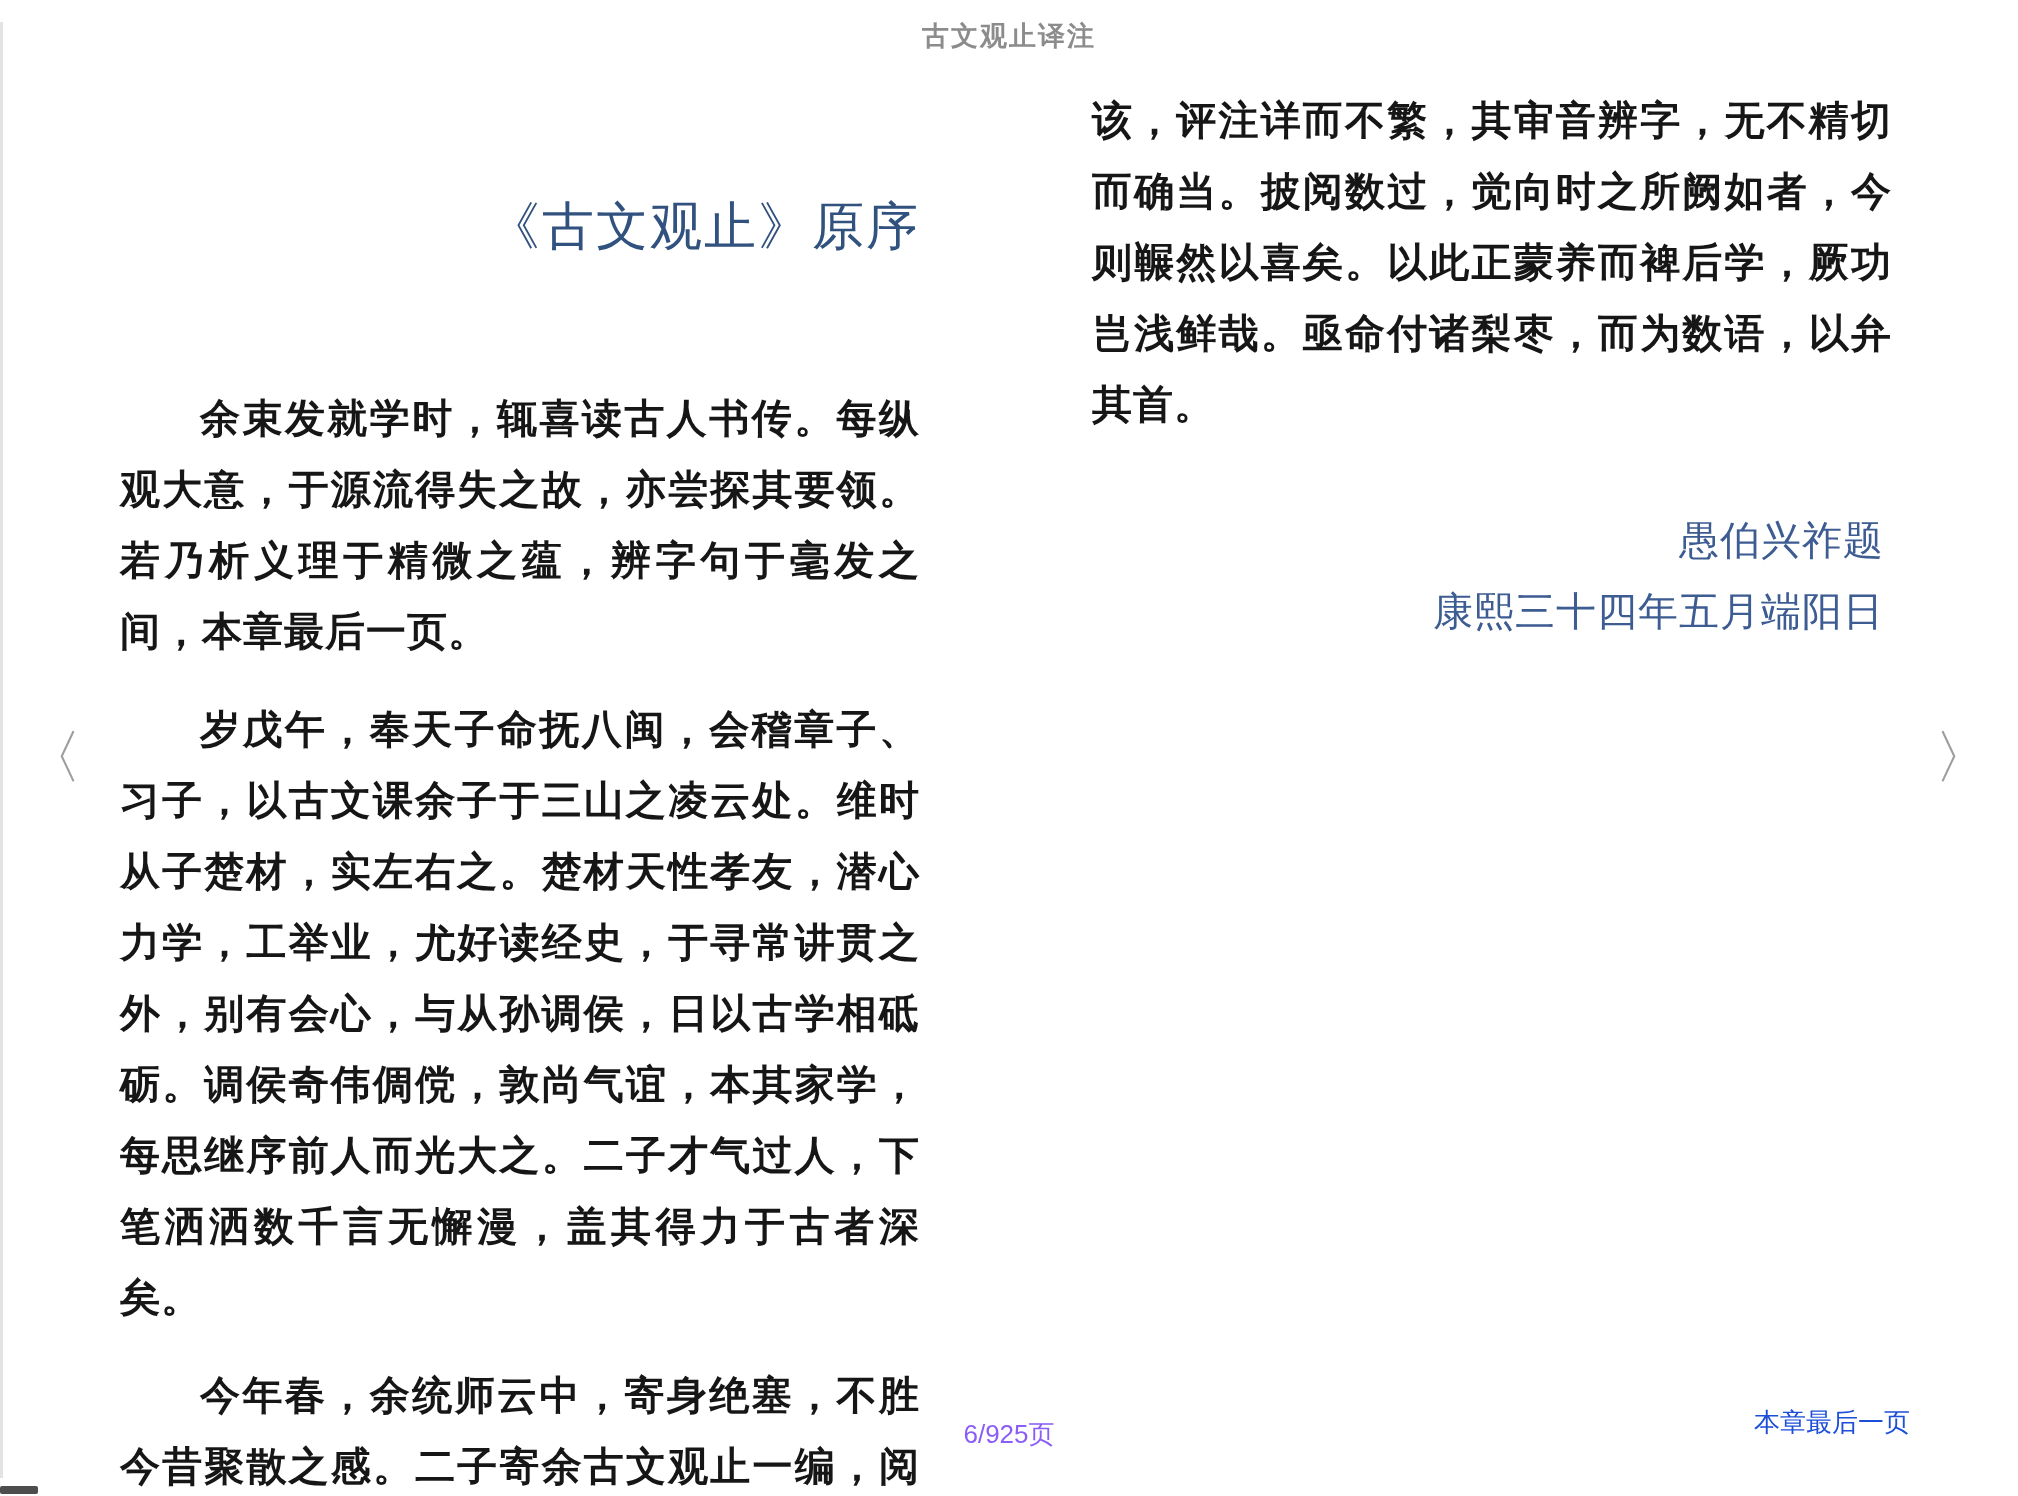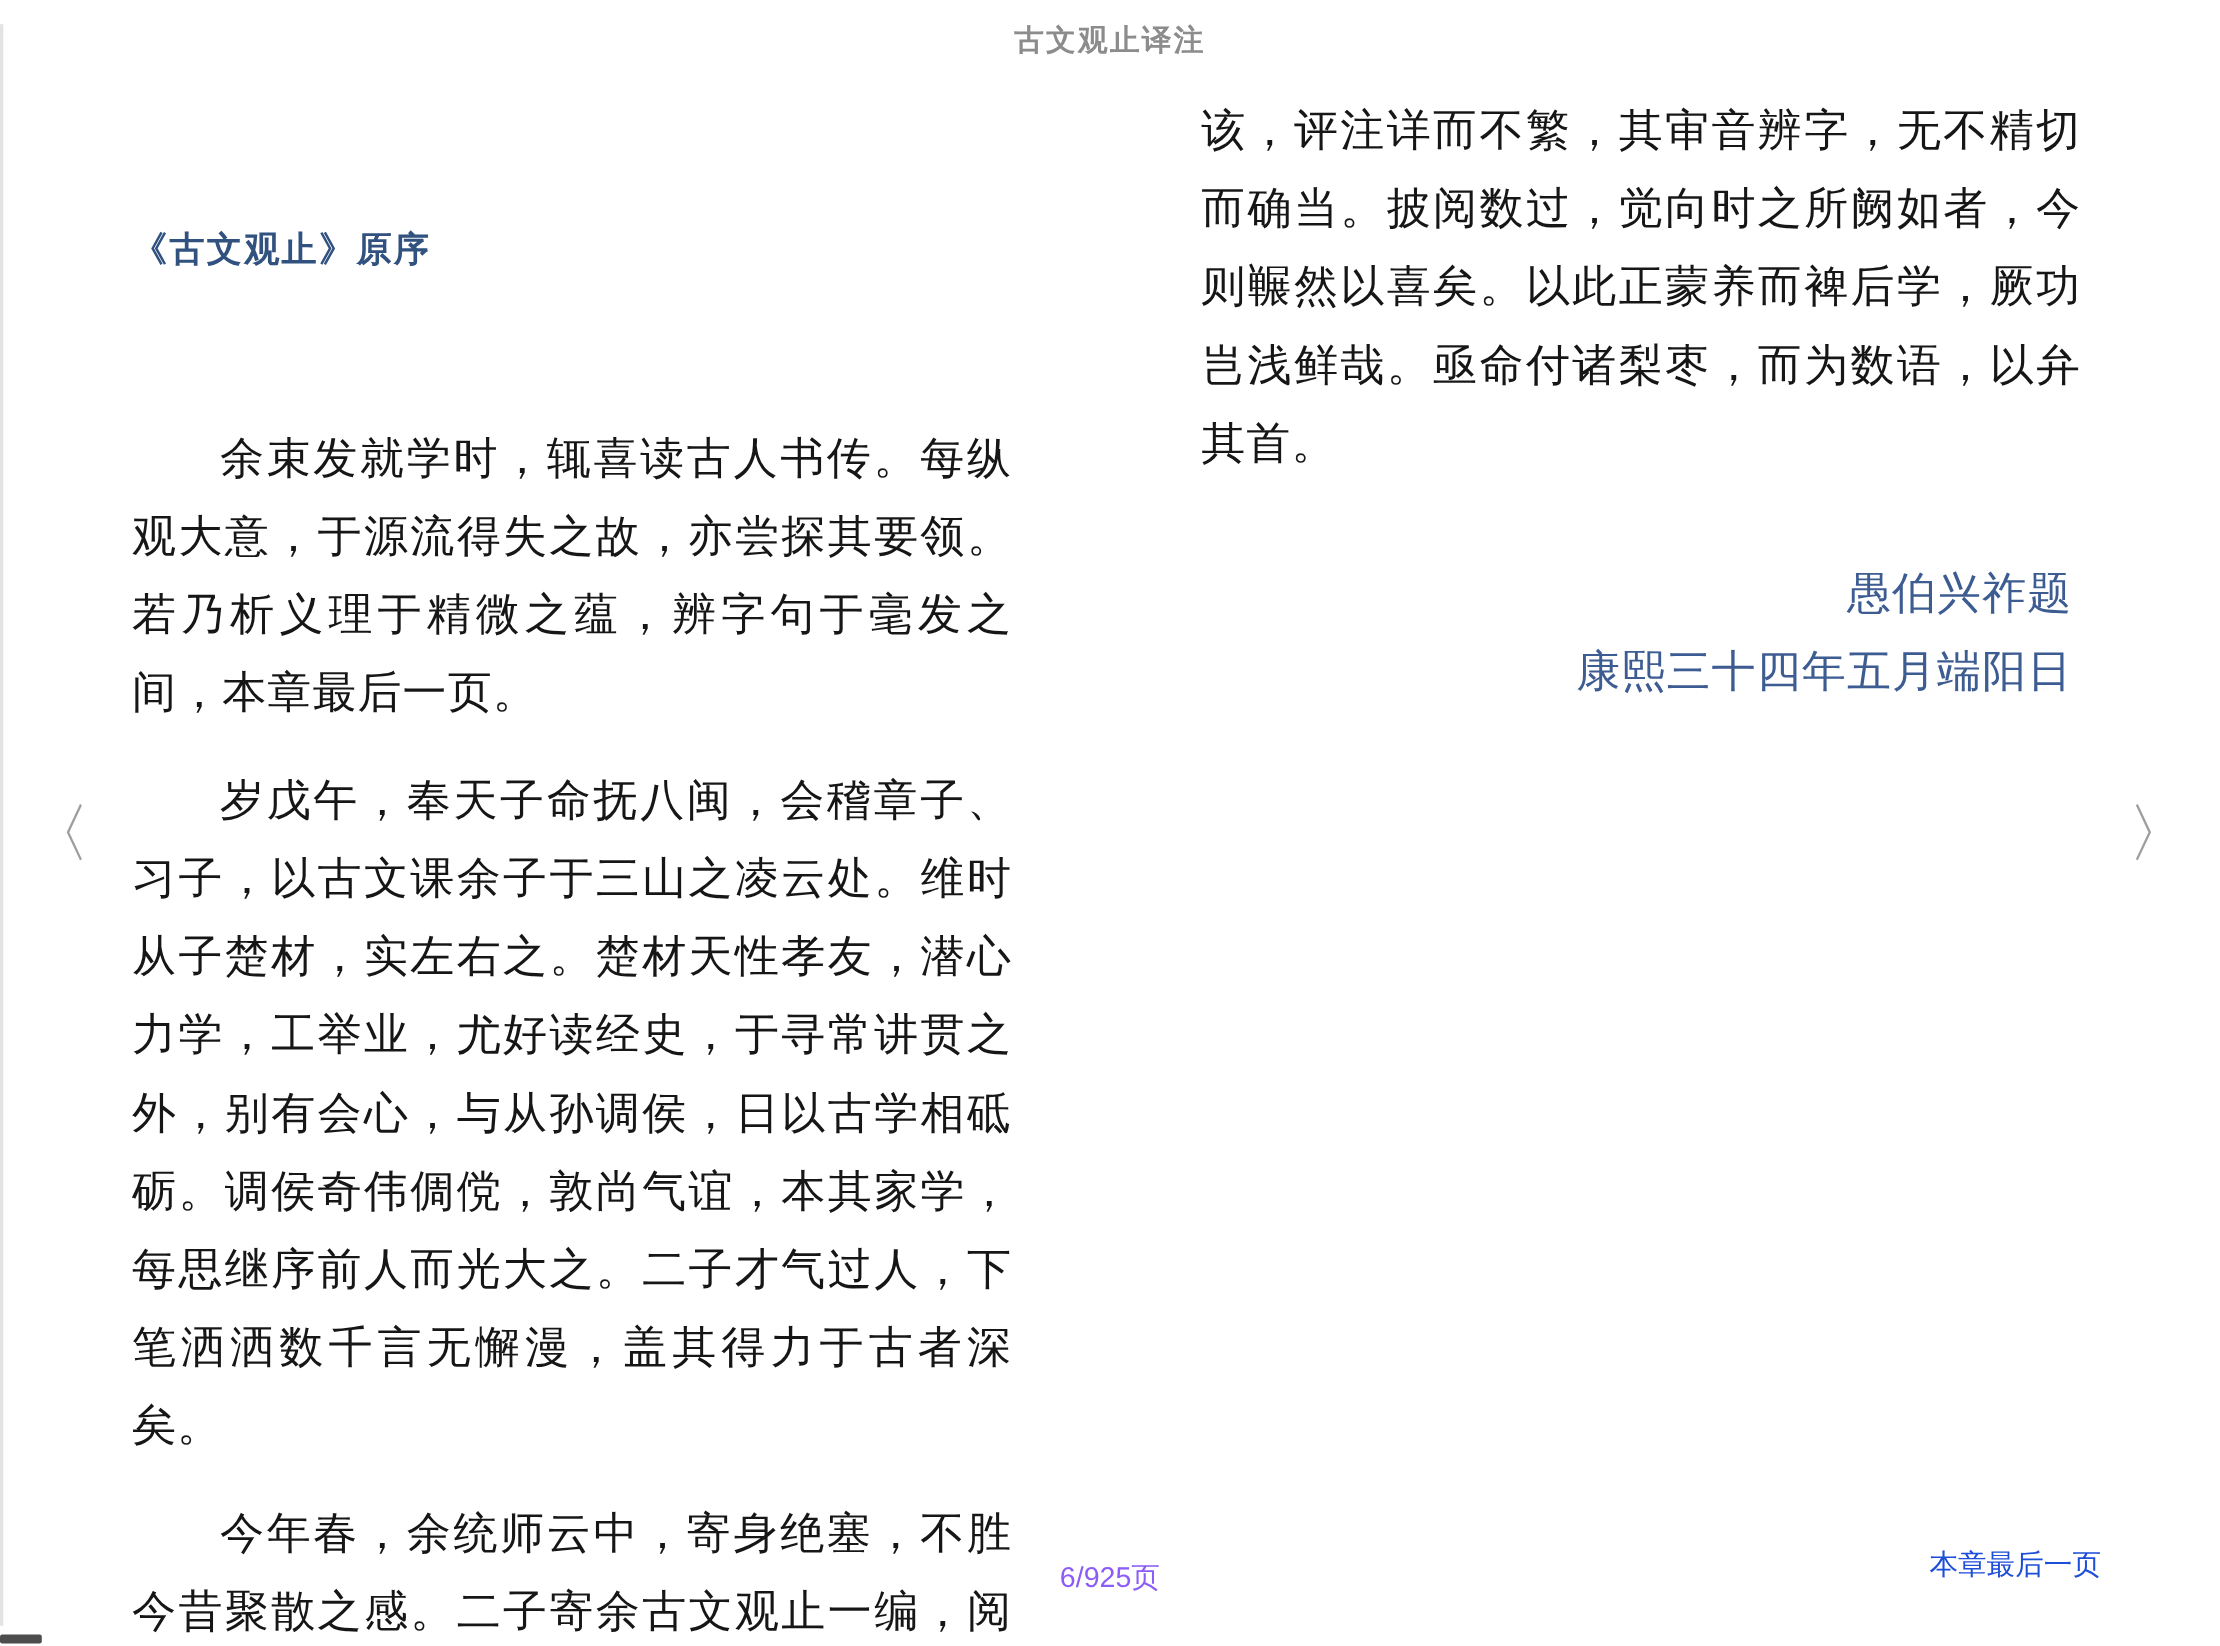--- a/index.html
+++ b/index.html
@@ -44,30 +44,31 @@
     font-size:40px;
     line-height:71px;
     letter-spacing:1px;
     text-align:justify;
     text-justify:inter-ideograph;
   }
   .col-left{left:120px;top:198px;}
   .col-right{left:1092px;top:84px;}
   .page-title{
     margin:0 0 128px 0;
-    font-size:32px;
+    font-size:52px;
     line-height:56px;
-    font-weight:700;
-    text-align:left;
+    font-weight:400;
+    text-align:right;
     letter-spacing:2px;
     color:#31517f;
   }
   .body-para{
     margin:0 0 27px 0;
     text-indent:2em;
+    font-weight:bold;
   }
   .body-para.no-indent{text-indent:0;}
   .signature{
     margin-top:66px;
     padding-right:8px;
     text-align:right;
     color:#3d5c92;
   }
   .signature div{white-space:nowrap;}
   

